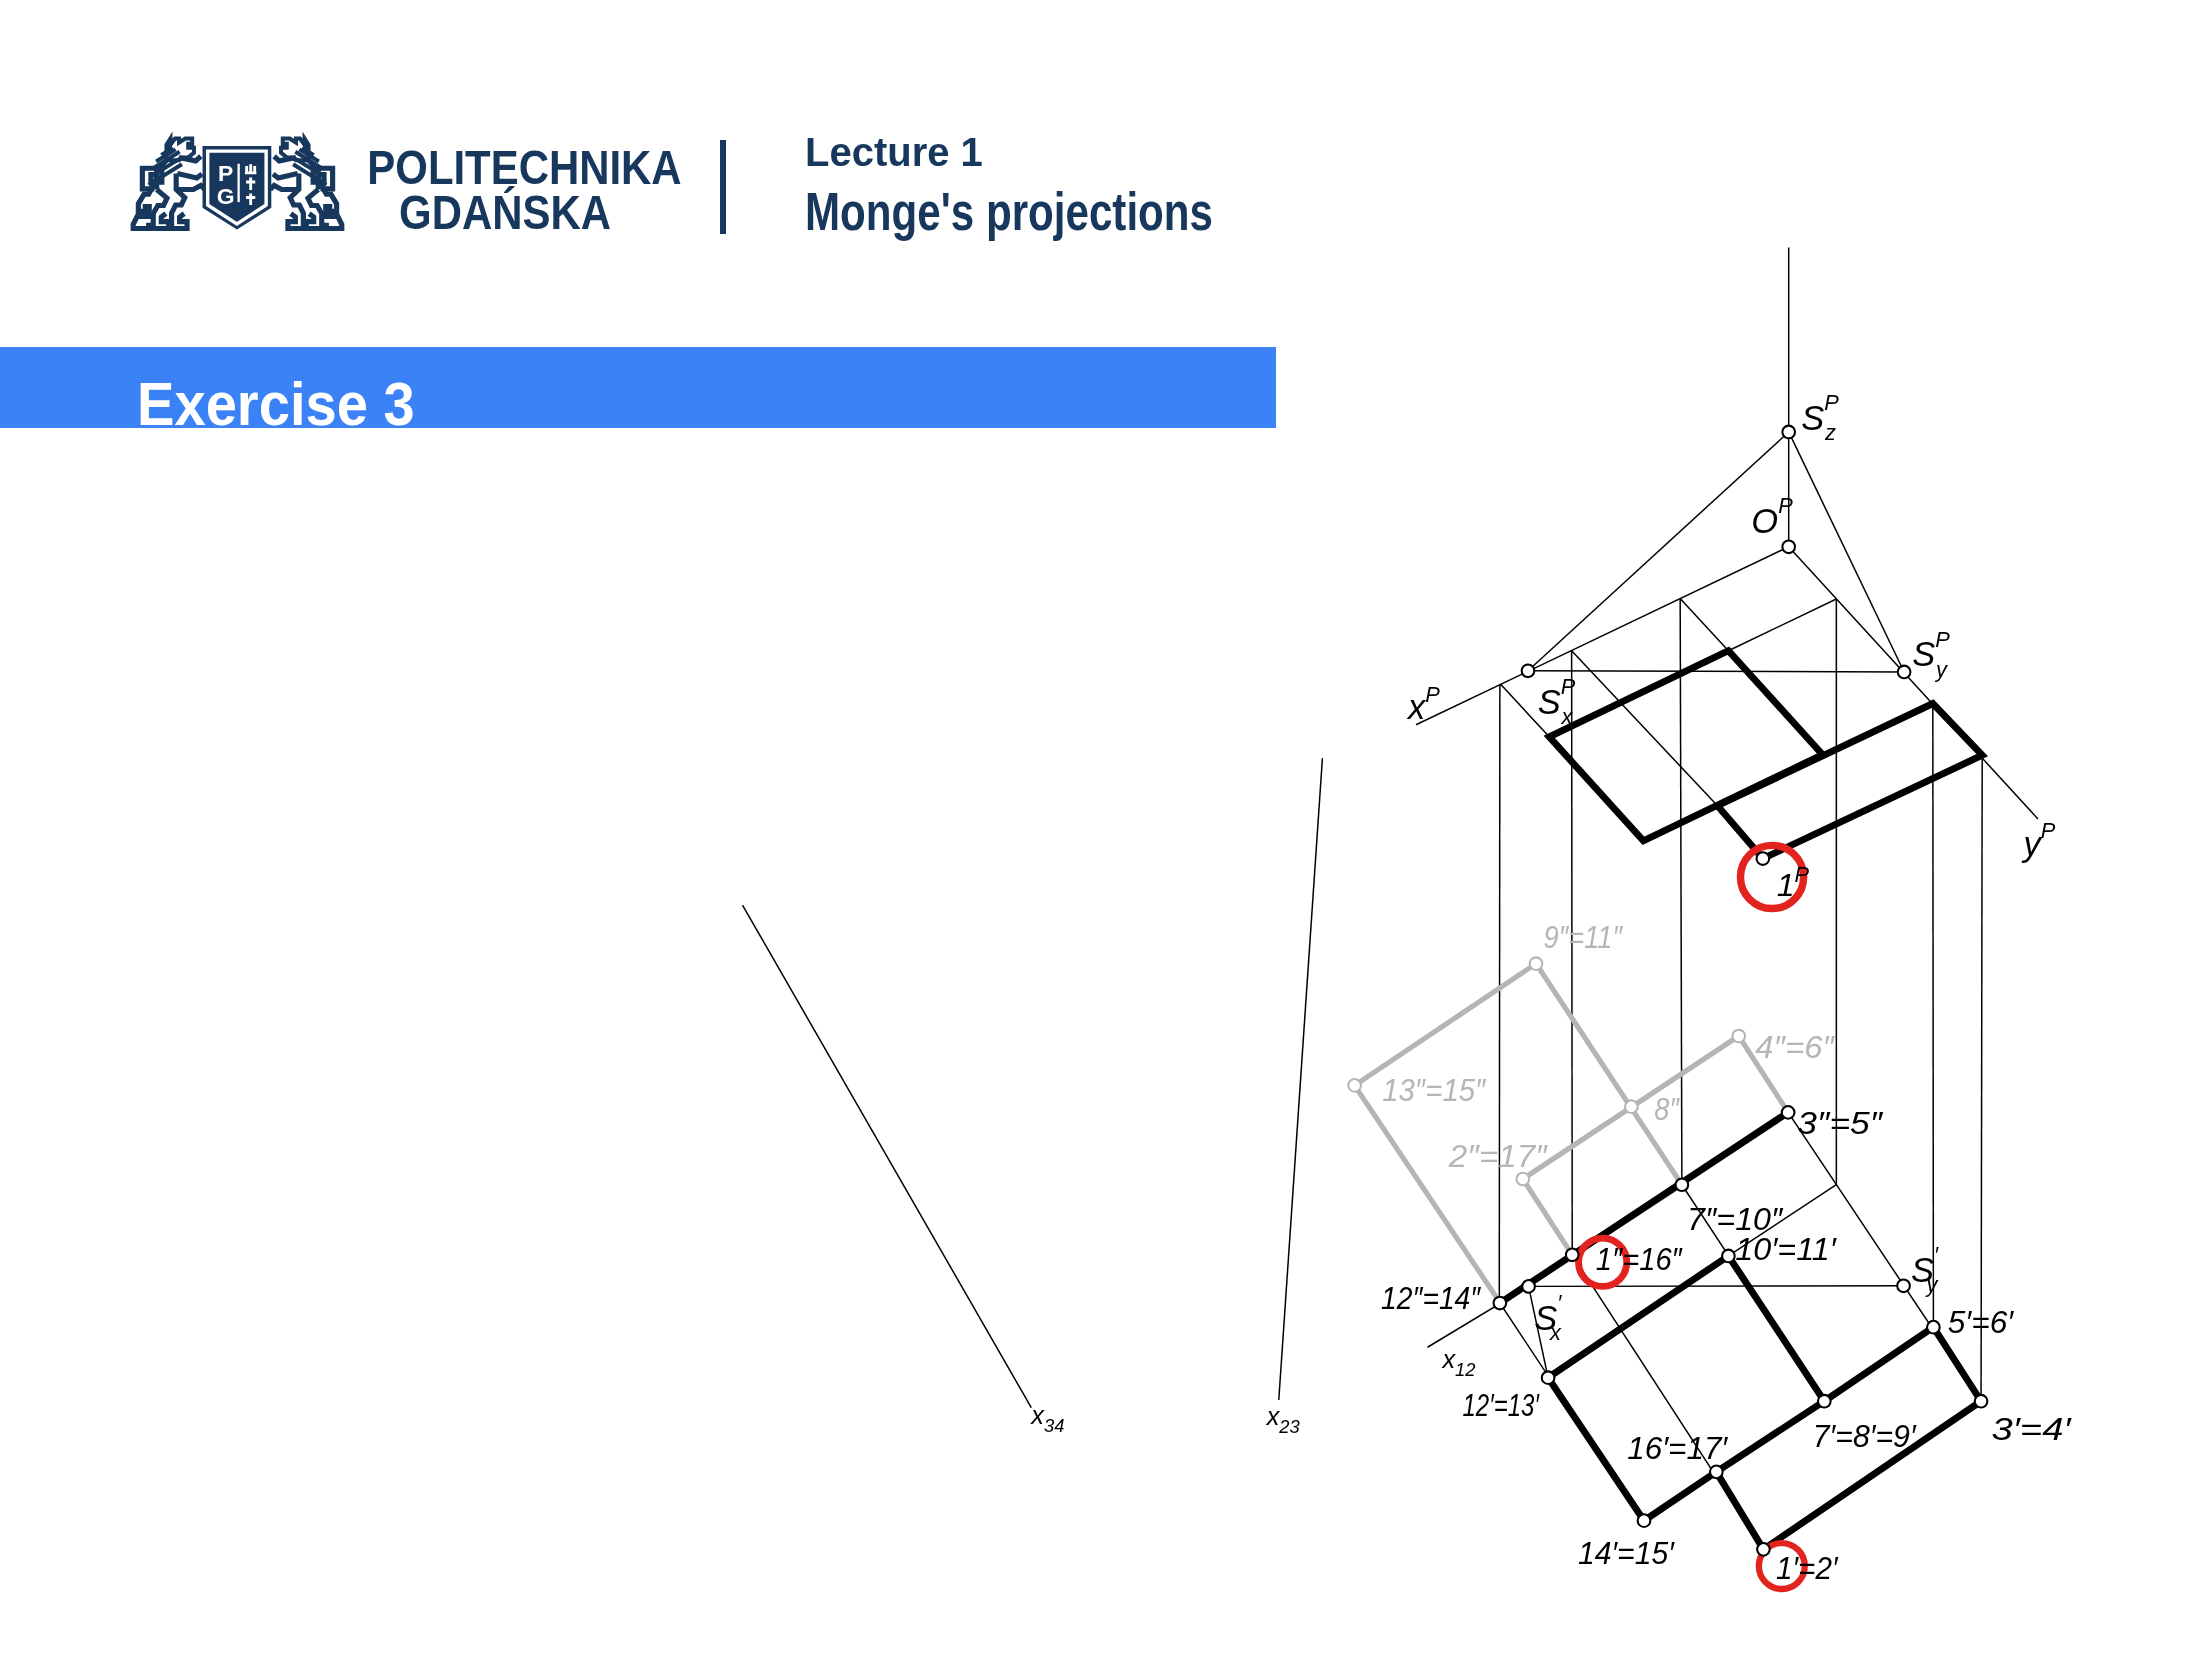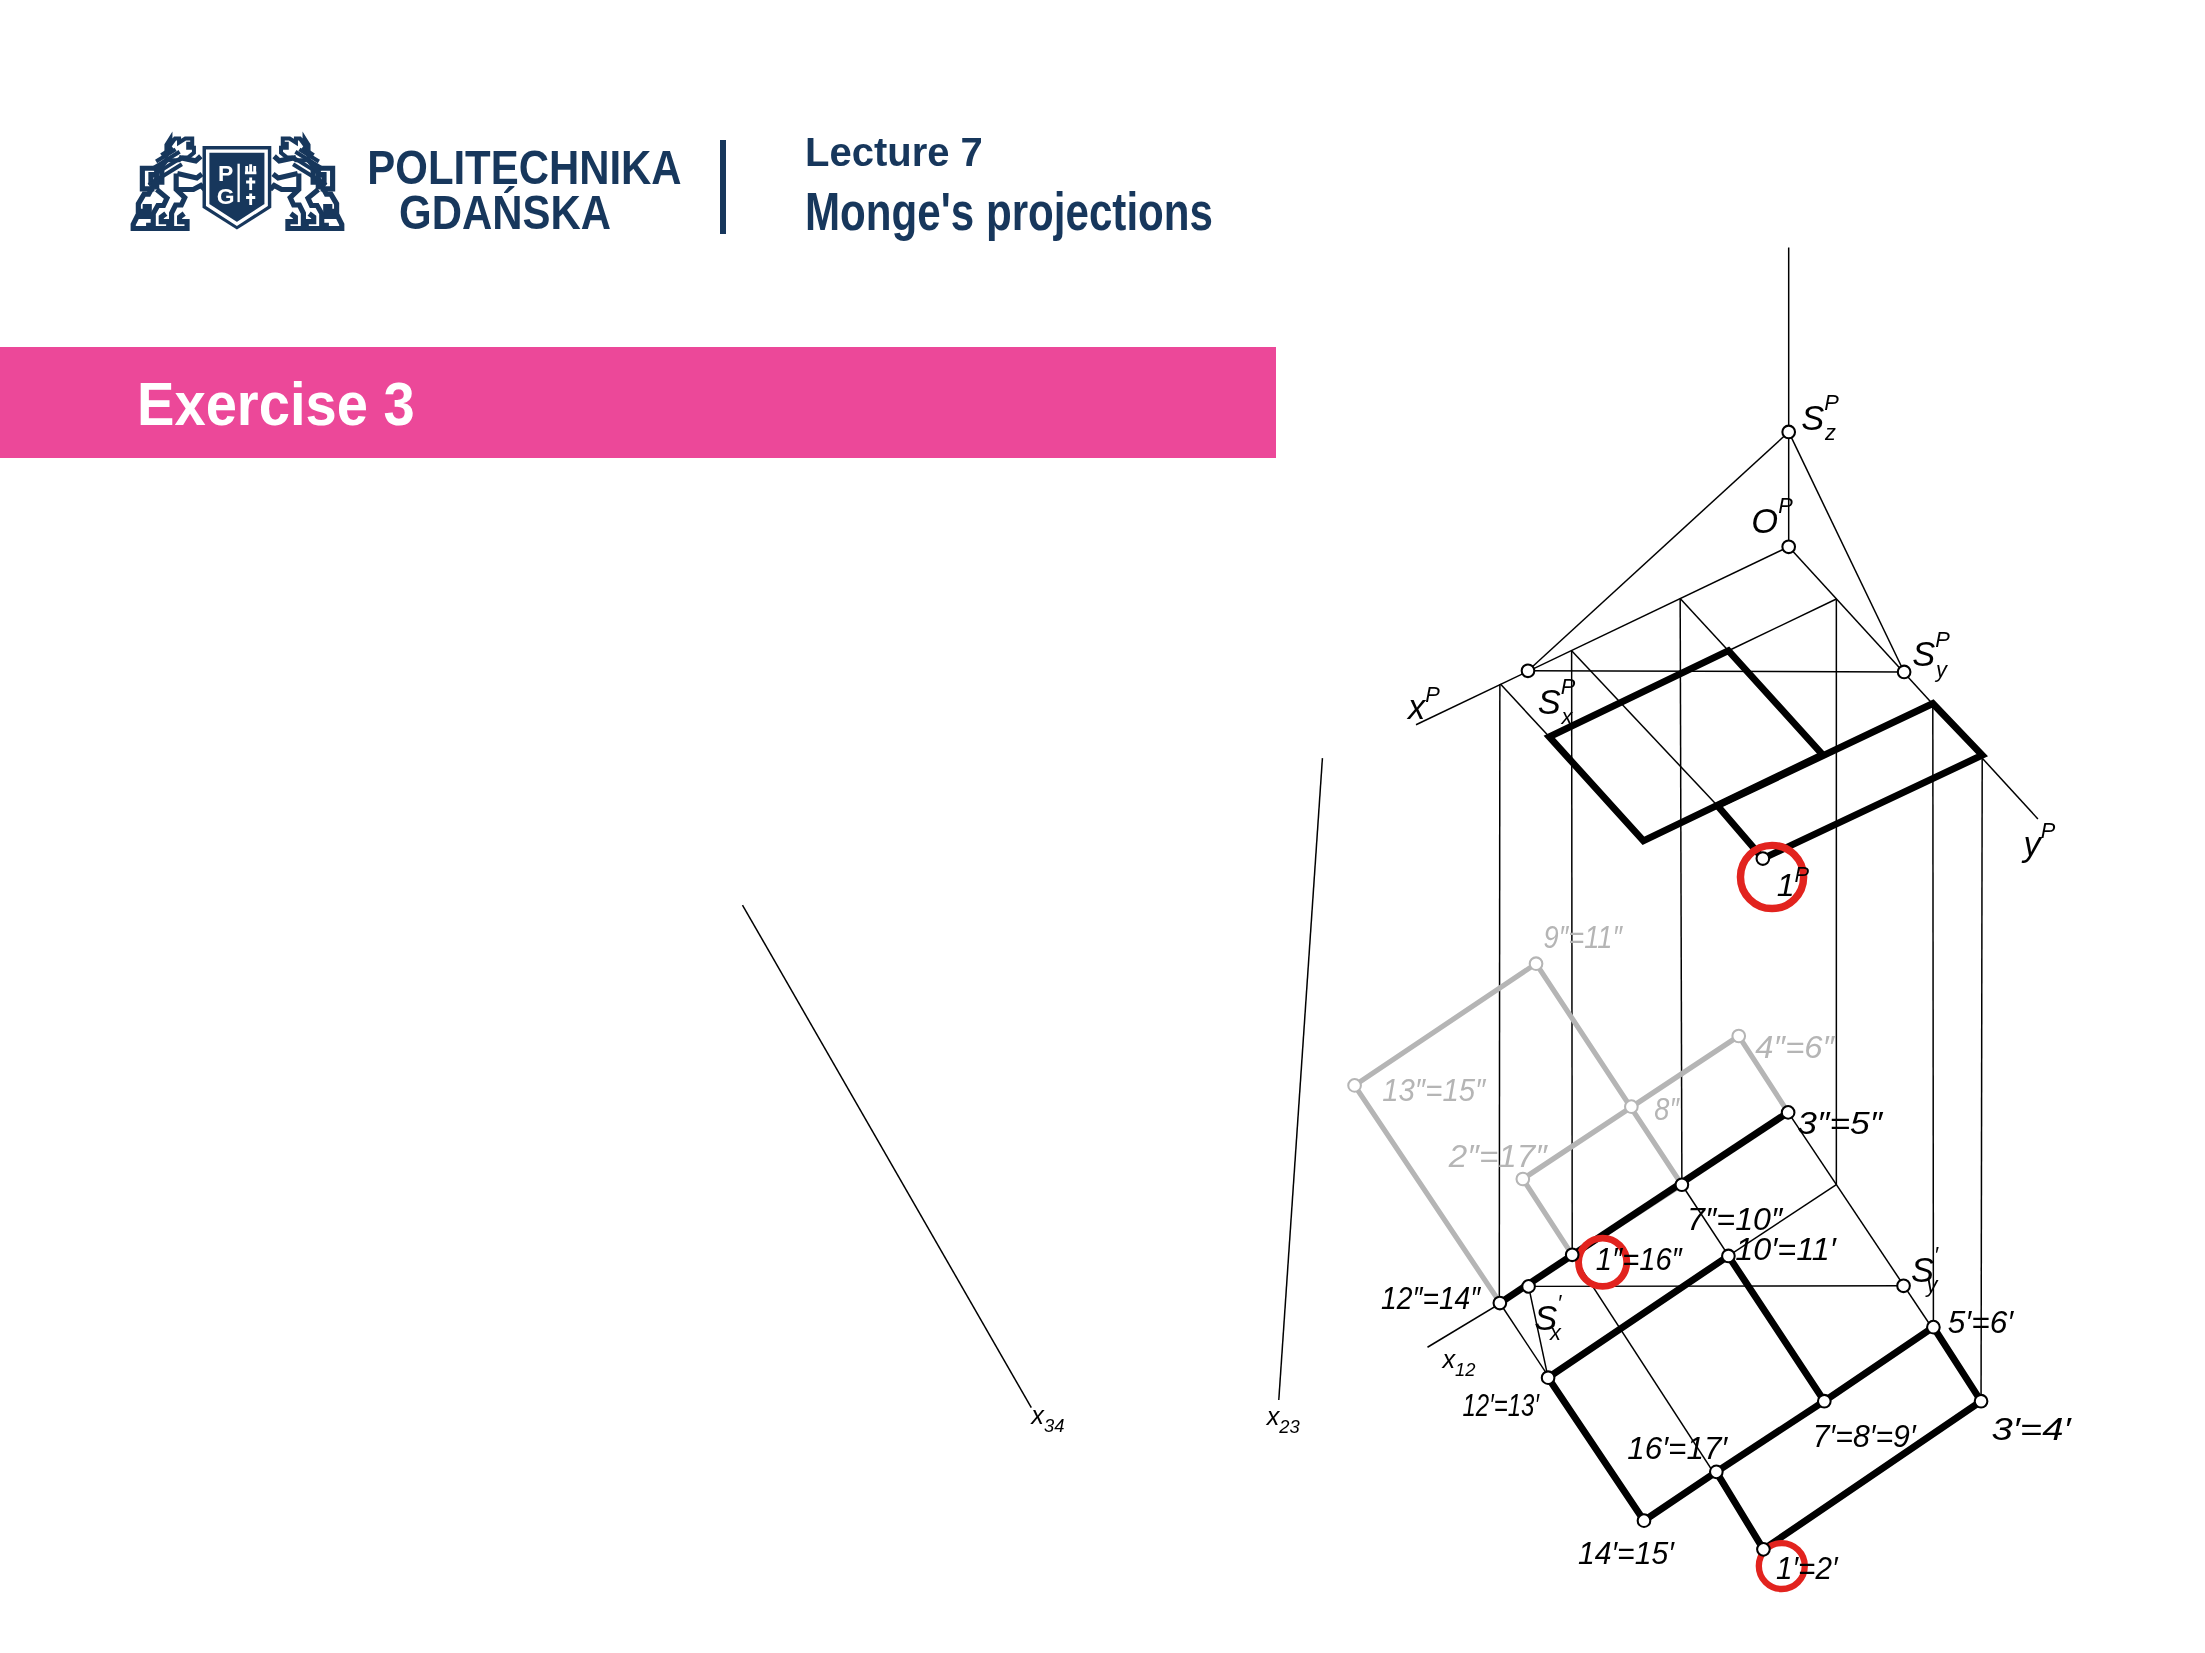--- a/index.html
+++ b/index.html
@@ -5,30 +5,30 @@
   html,body{margin:0;padding:0;}
   body{width:2205px;height:1654px;background:#ffffff;position:relative;overflow:hidden;
        font-family:"Liberation Sans",sans-serif;}
   #hdrtext{position:absolute;left:344px;top:145px;width:322px;text-align:center;
     font-weight:bold;font-size:49px;line-height:45px;color:#17375c;
     transform:scaleX(0.855);transform-origin:161px 0;}
   #divbar{position:absolute;left:720px;top:140px;width:5.7px;height:94px;background:#17375c;}
   #lect1{position:absolute;left:805px;top:130px;font-weight:bold;font-size:40px;color:#17375c;}
   #lect2{position:absolute;left:805px;top:181px;font-weight:bold;font-size:53px;color:#17375c;
          transform:scaleX(0.795);transform-origin:0 0;}
-  #banner{position:absolute;left:0px;top:347px;width:1276px;height:111px;background:#ec4899;}
+  #banner{position:absolute;left:0px;top:347px;width:1276px;height:81px;background:#3b82f6;}
   #banner span{position:absolute;left:137px;top:22px;color:#ffffff;font-weight:bold;font-size:61px;transform:scaleX(0.92);transform-origin:0 0;}
   #logo{position:absolute;left:98px;top:115px;}
   #draw{position:absolute;left:0;top:0;}
 </style>
 </head>
 <body>
 <div id="hdrtext">POLITECHNIKA<br>GDAŃSKA</div>
 <div id="divbar"></div>
-<div id="lect1">Lecture 7</div>
+<div id="lect1">Lecture 1</div>
 <div id="lect2">Monge's projections</div>
 <div id="banner">
     <span>Exercise 3</span>
   </div>
 
 <svg id="logo" width="287" height="149" viewBox="170 200 500 260">
  <g fill="none" stroke="#17375c" stroke-width="9" stroke-linejoin="miter">
 
   <g>
 

